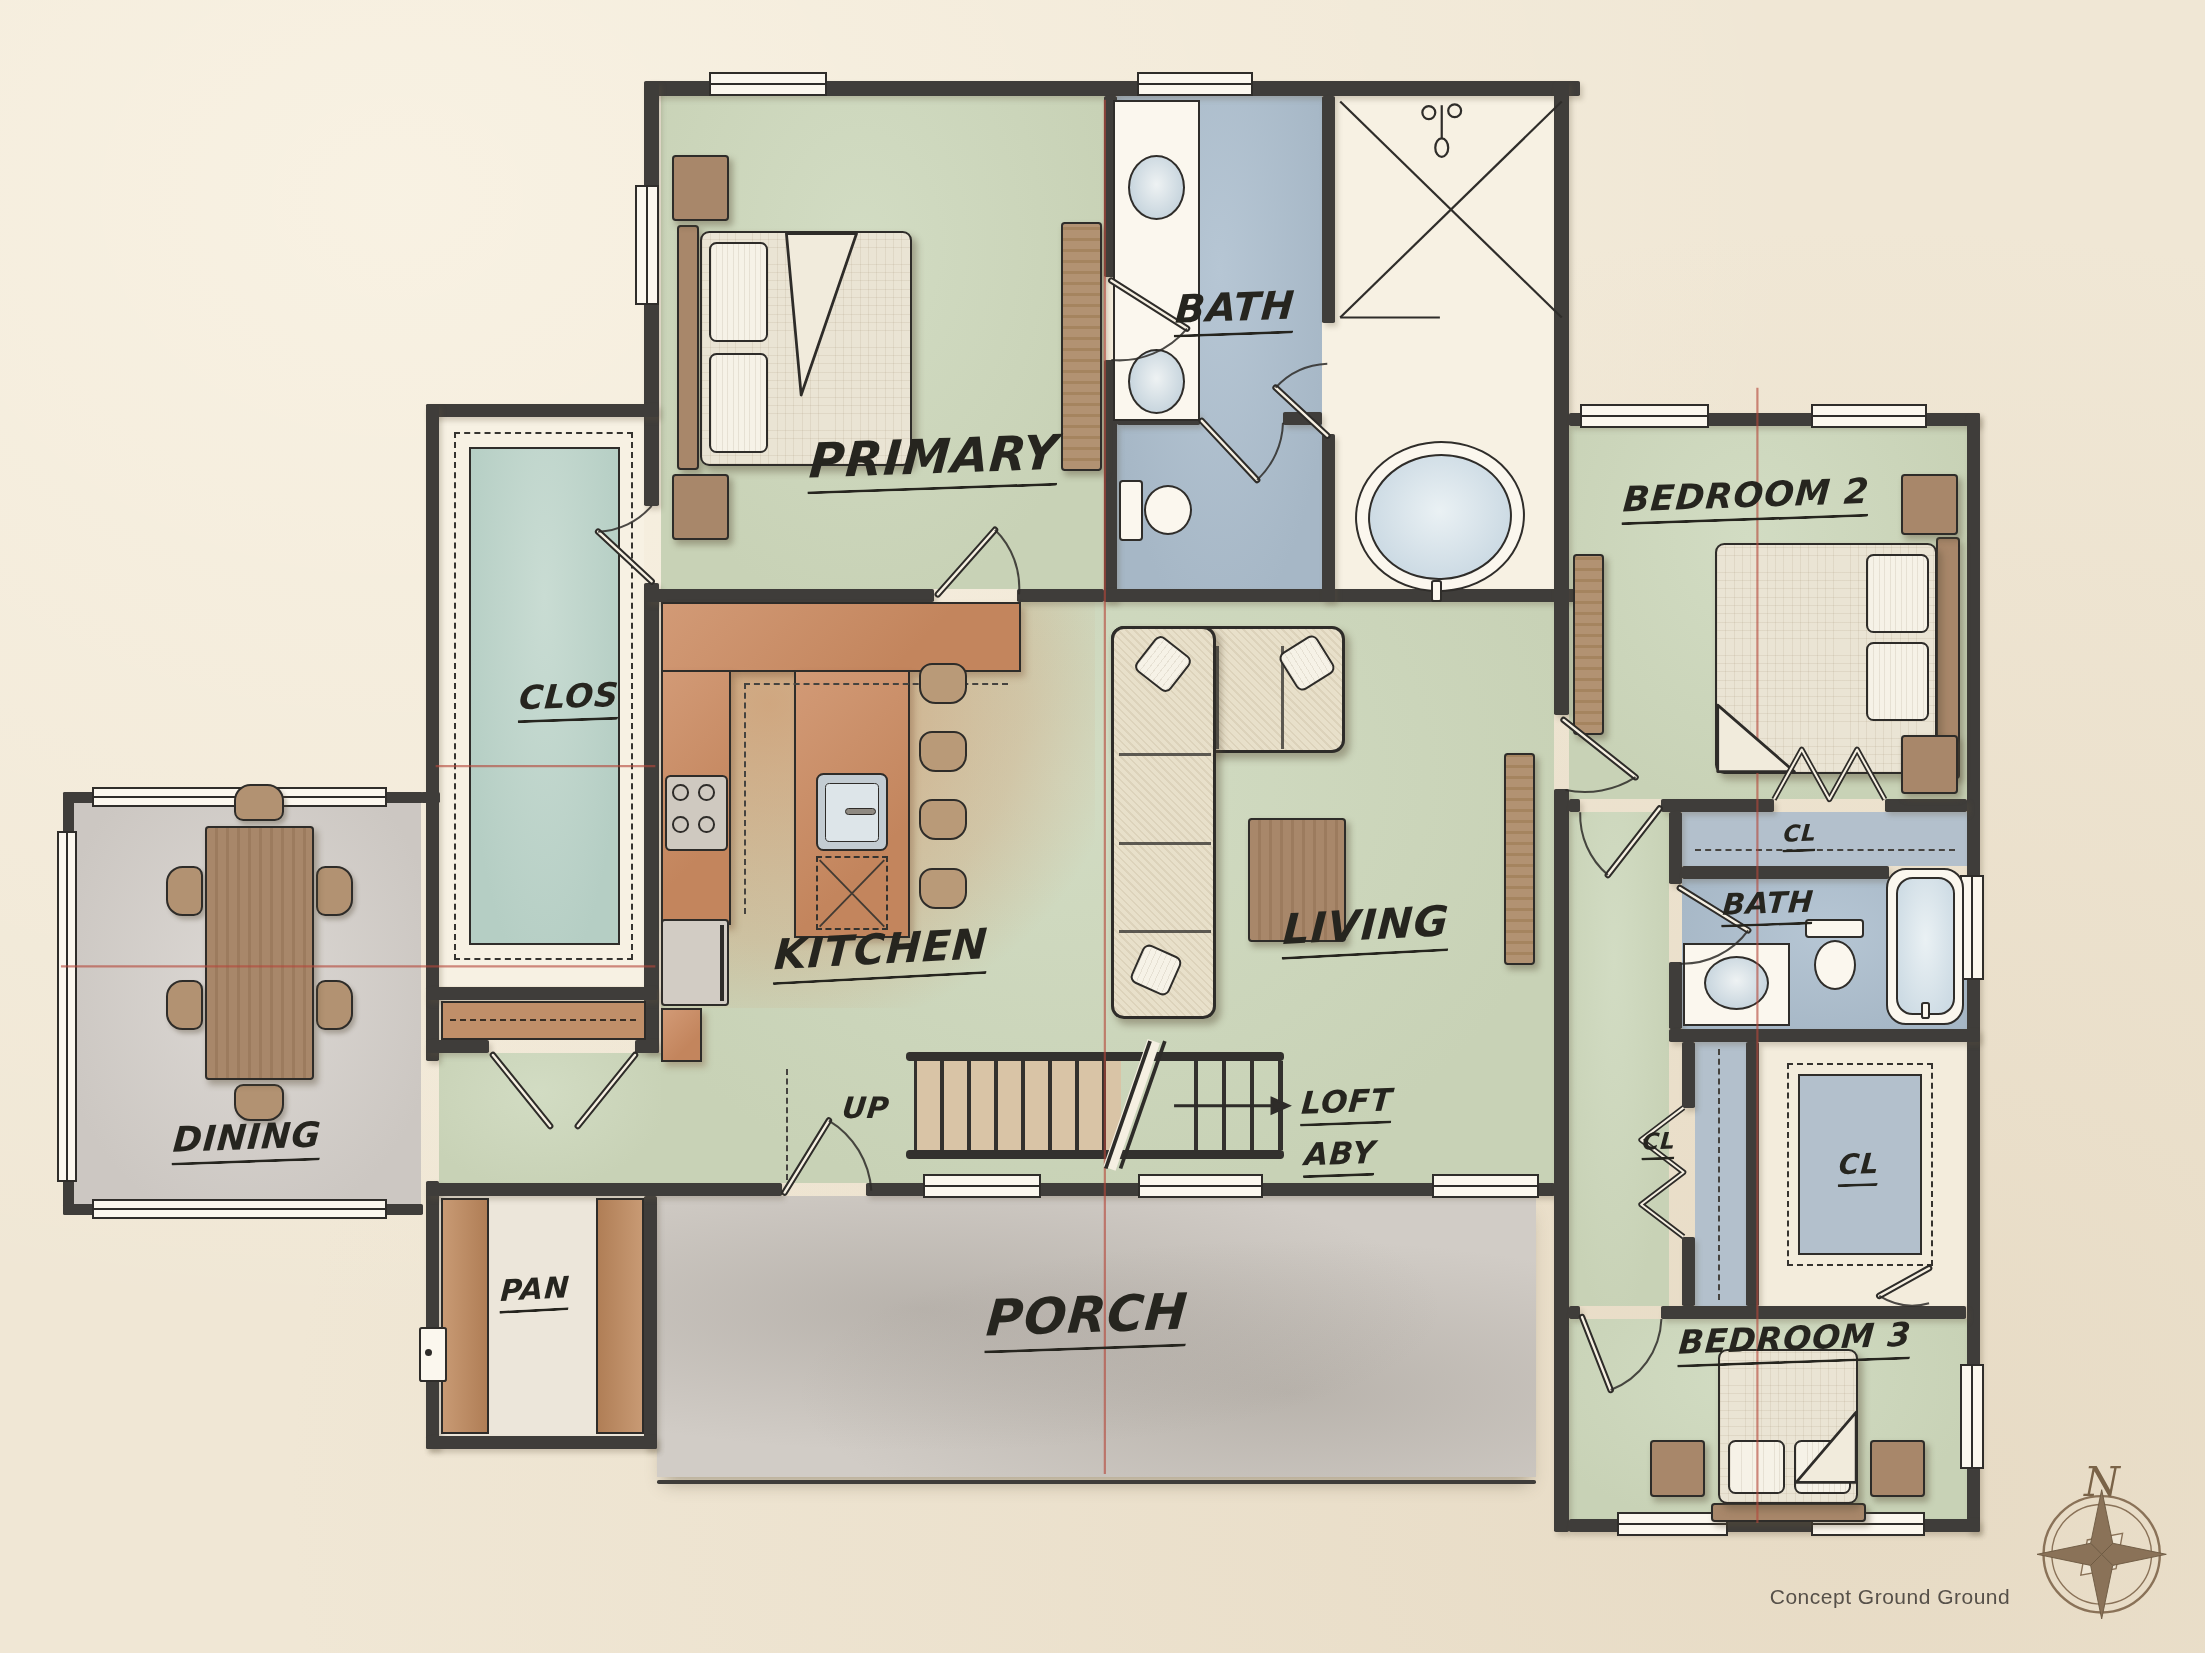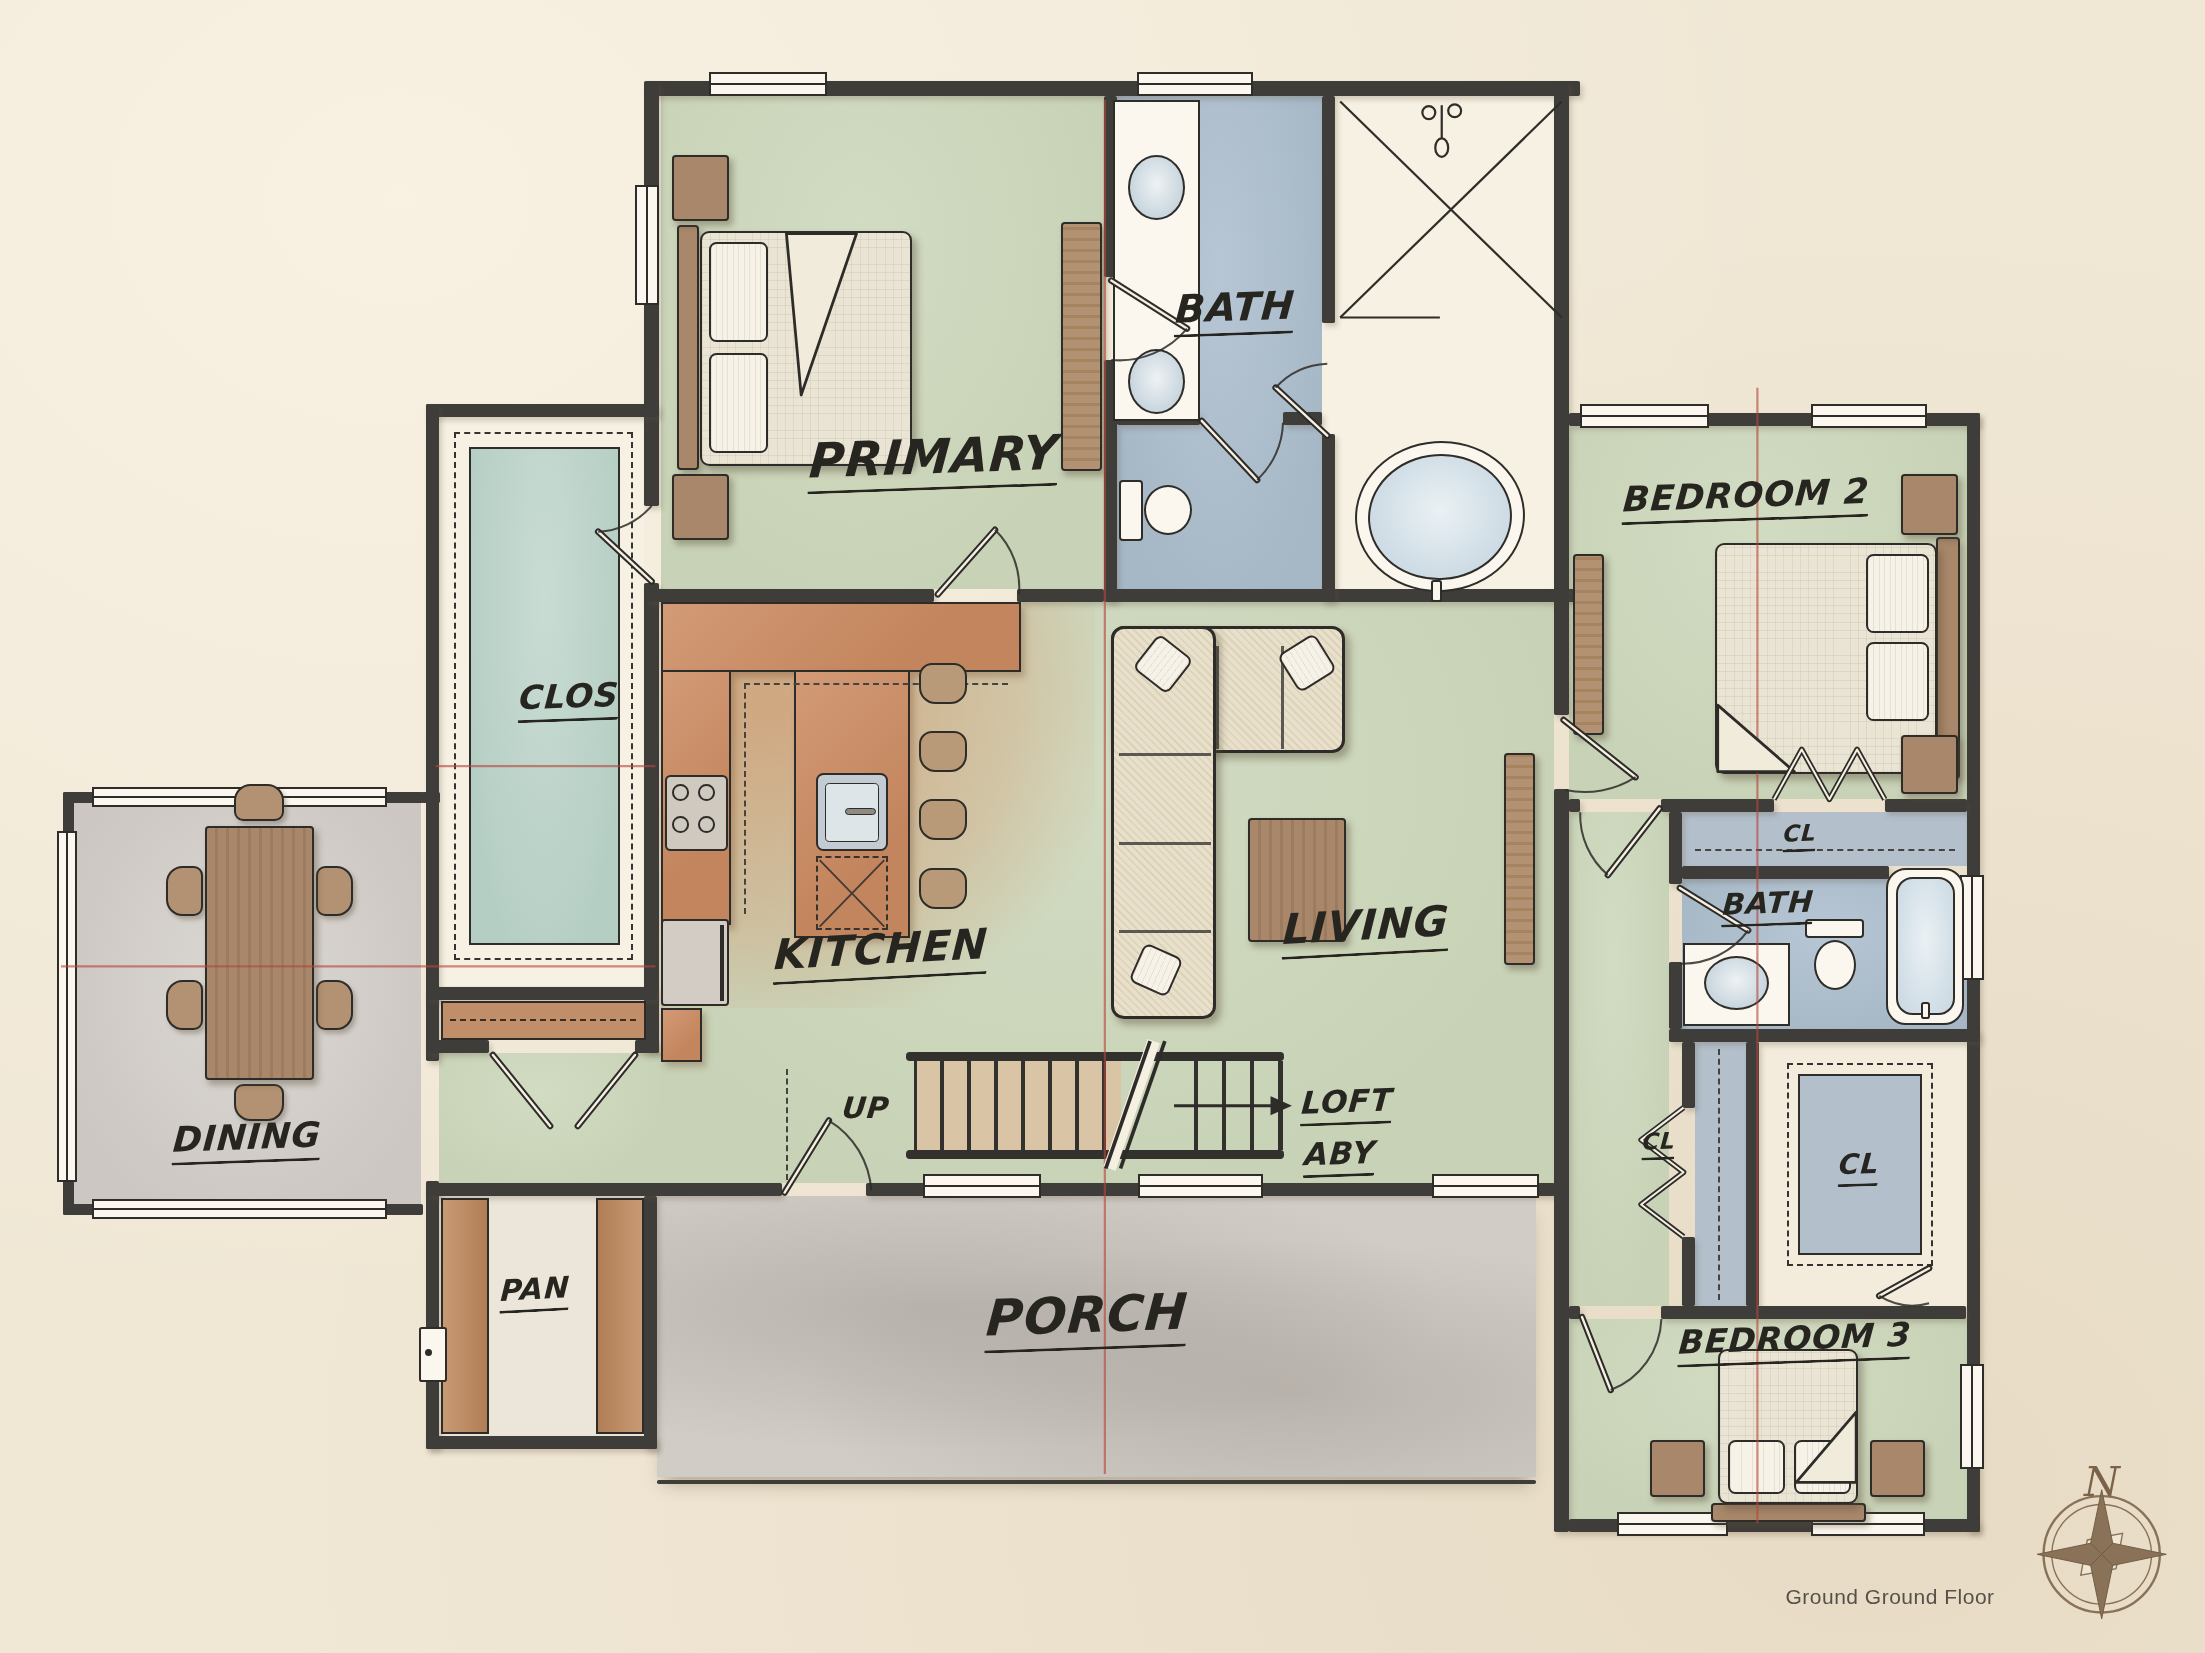--- a/index.html
+++ b/index.html
@@ -360,16 +360,16 @@
   <div class="rl" style="left:1800px;top:836px;font-size:23px;transform:translate(-50%,-50%) skewX(-6deg) rotate(-2deg);"><u>CL</u></div>
   <div class="rl" style="left:1659px;top:1144px;font-size:23px;transform:translate(-50%,-50%) skewX(-6deg) rotate(-2deg);"><u>CL</u></div>
   <div class="rl" style="left:1859px;top:1167px;font-size:28px;transform:translate(-50%,-50%) skewX(-6deg) rotate(-2deg);"><u>CL</u></div>
   <div class="rl" style="left:1795px;top:1341px;font-size:33px;transform:translate(-50%,-50%) skewX(-6deg) rotate(-2deg);"><u>BEDROOM 3</u></div>
   <div class="rl" style="left:535px;top:1292px;font-size:29.5px;transform:translate(-50%,-50%) skewX(-6deg) rotate(-3deg);"><u>PAN</u></div>
   <div class="rl" style="left:1087px;top:1318px;font-size:50px;transform:translate(-50%,-50%) skewX(-6deg) rotate(-2deg);"><u>PORCH</u></div>
   <div class="rl" style="left:866px;top:1108px;font-size:29.5px;transform:translate(-50%,-50%) skewX(-6deg);"><span>UP</span></div>
   <div class="rl" style="left:1347px;top:1104px;font-size:31px;transform:translate(-50%,-50%) skewX(-6deg) rotate(-2deg);"><u>LOFT</u></div>
   <div class="rl" style="left:1340px;top:1156px;font-size:31px;transform:translate(-50%,-50%) skewX(-6deg) rotate(-2deg);"><u>ABY</u></div>
   <div class="north" style="left:2102px;top:1482px;font-size:41px;transform:translate(-50%,-50%);">N</div>
-  <div class="caption" style="left:1890px;top:1597px;font-size:21px;transform:translate(-50%,-50%);">Ground Ground Floor</div>
+  <div class="caption" style="left:1890px;top:1597px;font-size:21px;transform:translate(-50%,-50%);">Concept Ground Ground</div>
 
 </div>
 
 
 </body></html>

